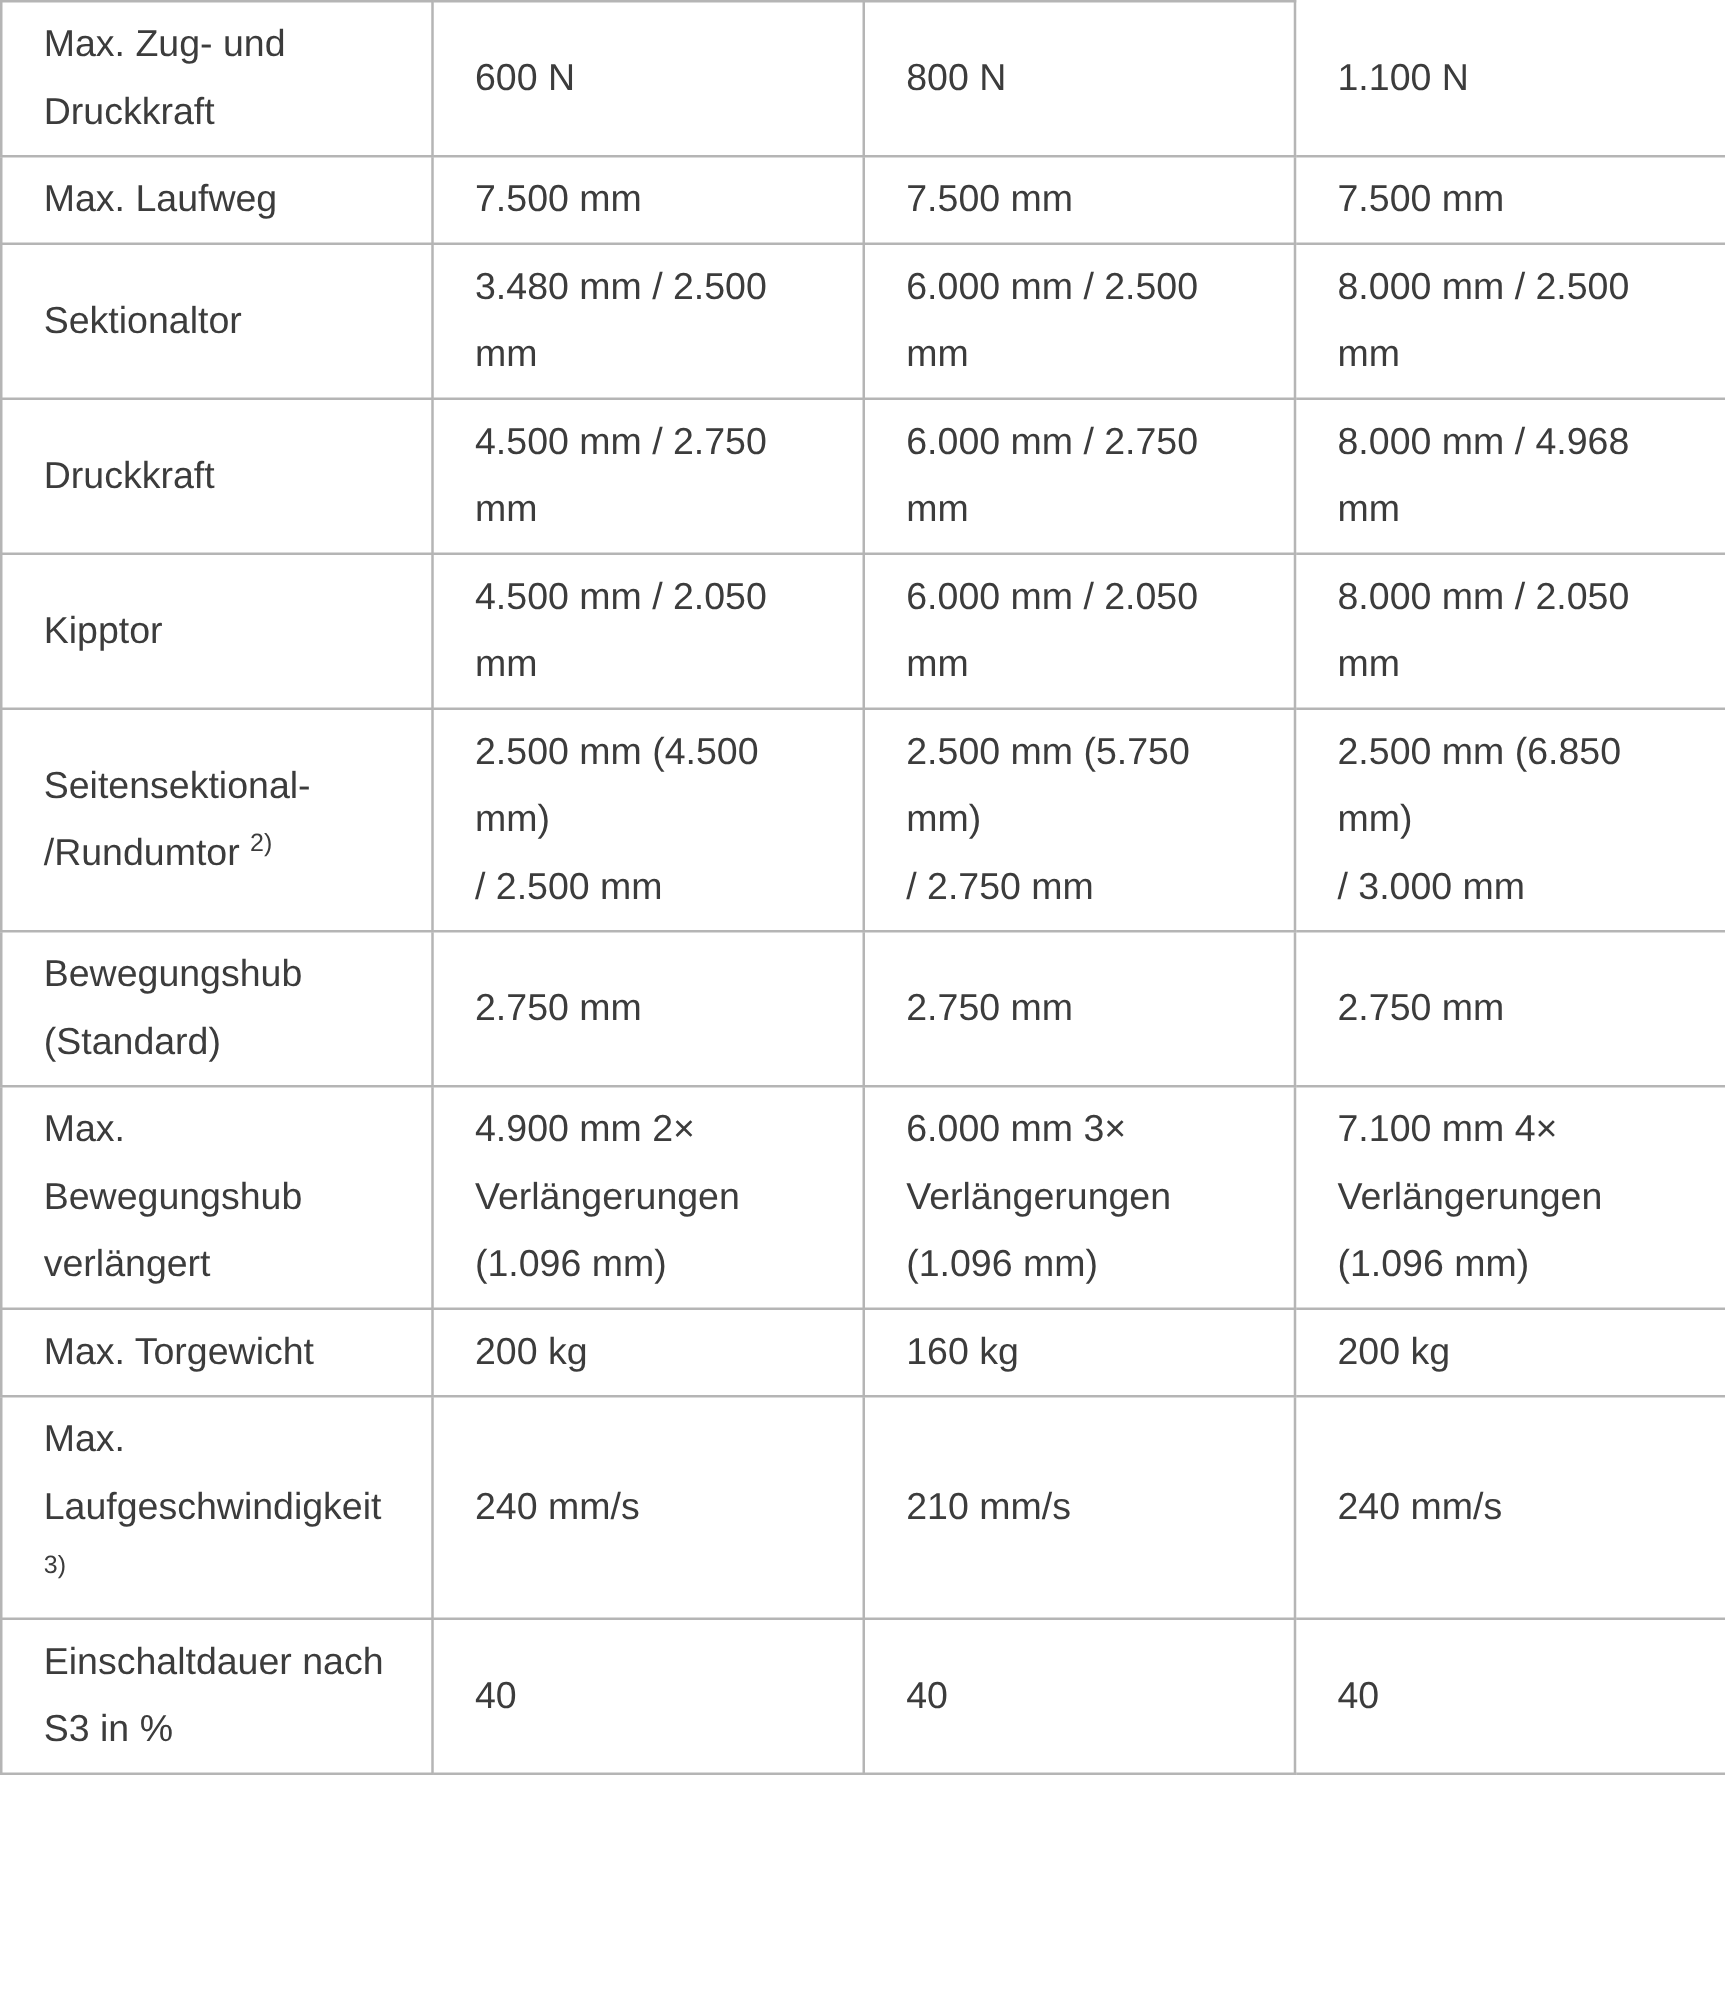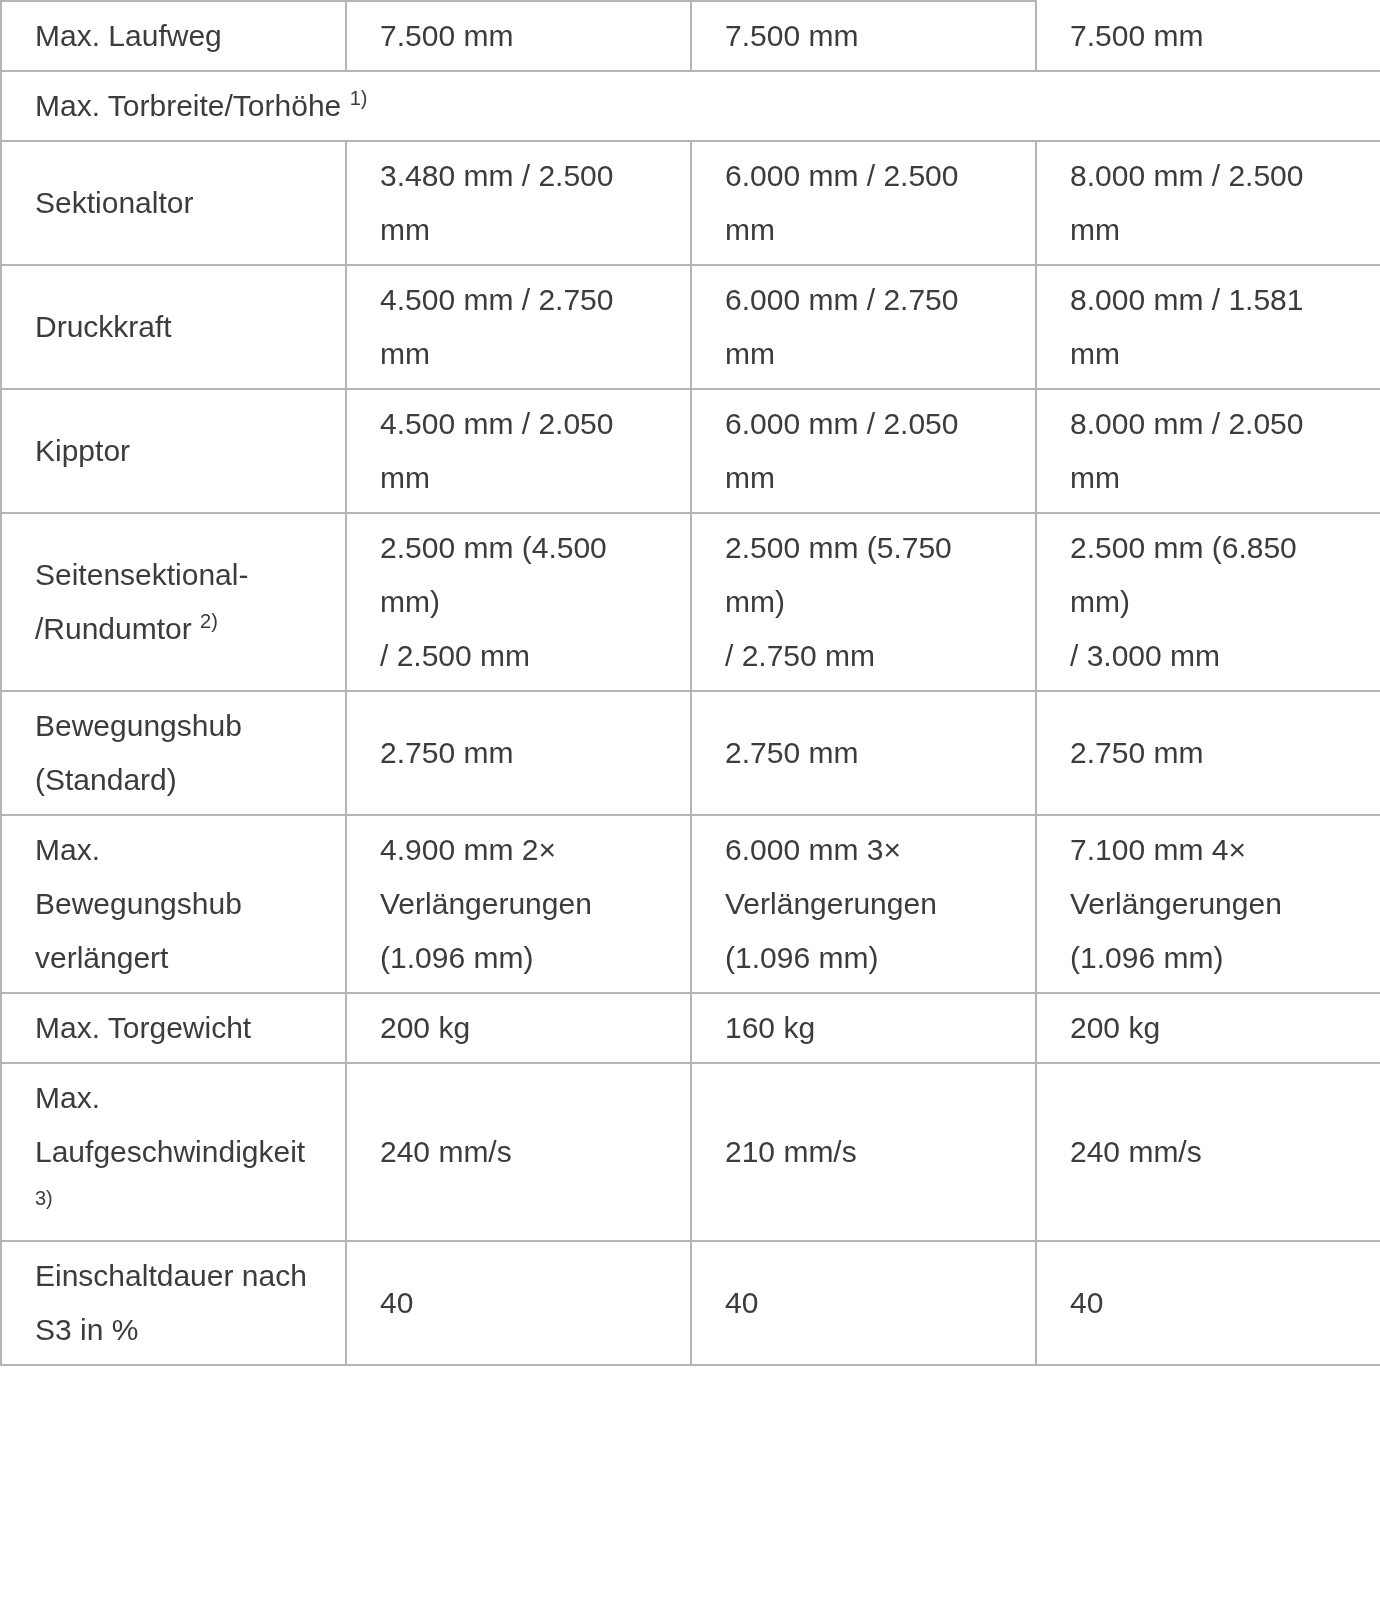--- a/index.html
+++ b/index.html
@@ -42,39 +42,43 @@
 
 <table class="spec-table">
   <colgroup>
     <col>
       <col>
       <col>
       <col>
   </colgroup>
   <tbody>
       <tr>
+        <td class="label-cell"><span class="label-text">Max. Zug- und
+Druckkraft</span></td>
+        <td class="value-cell">600 N</td>
+        <td class="value-cell">800 N</td>
+        <td class="value-cell">1.100 N</td>
+      </tr>
+      <tr>
         <td class="label-cell"><span class="label-text">Max. Laufweg</span></td>
         <td class="value-cell">7.500 mm</td>
         <td class="value-cell">7.500 mm</td>
         <td class="value-cell">7.500 mm</td>
-      </tr>
-      <tr>
-        <td class="label-cell" colspan="4"><span class="label-text">Max. Torbreite/Torhöhe</span> <sup class="fn">1)</sup></td>
       </tr>
       <tr>
         <td class="label-cell"><span class="label-text">Sektionaltor</span></td>
         <td class="value-cell">3.480 mm / 2.500 mm</td>
         <td class="value-cell">6.000 mm / 2.500 mm</td>
         <td class="value-cell">8.000 mm / 2.500 mm</td>
       </tr>
       <tr>
         <td class="label-cell"><span class="label-text">Druckkraft</span></td>
         <td class="value-cell">4.500 mm / 2.750 mm</td>
         <td class="value-cell">6.000 mm / 2.750 mm</td>
-        <td class="value-cell">8.000 mm / 1.581 mm</td>
+        <td class="value-cell">8.000 mm / 4.968 mm</td>
       </tr>
       <tr>
         <td class="label-cell"><span class="label-text">Kipptor</span></td>
         <td class="value-cell">4.500 mm / 2.050 mm</td>
         <td class="value-cell">6.000 mm / 2.050 mm</td>
         <td class="value-cell">8.000 mm / 2.050 mm</td>
       </tr>
       <tr>
         <td class="label-cell"><span class="label-text">Seitensektional-
 /Rundumtor</span> <sup class="fn">2)</sup></td>

